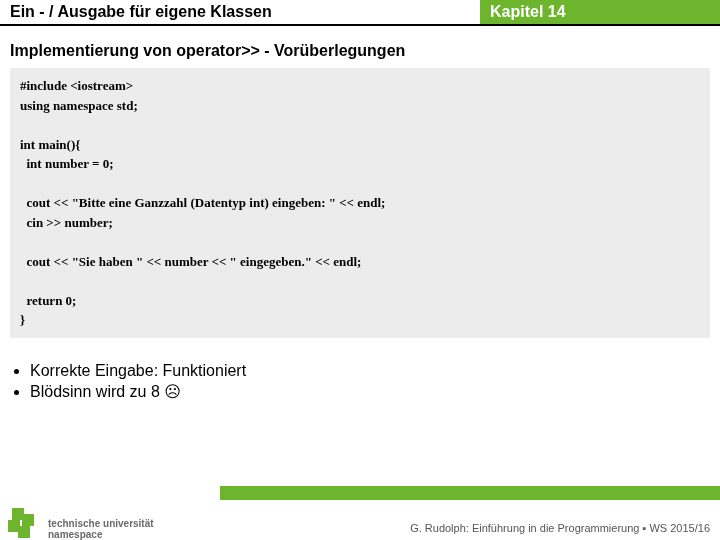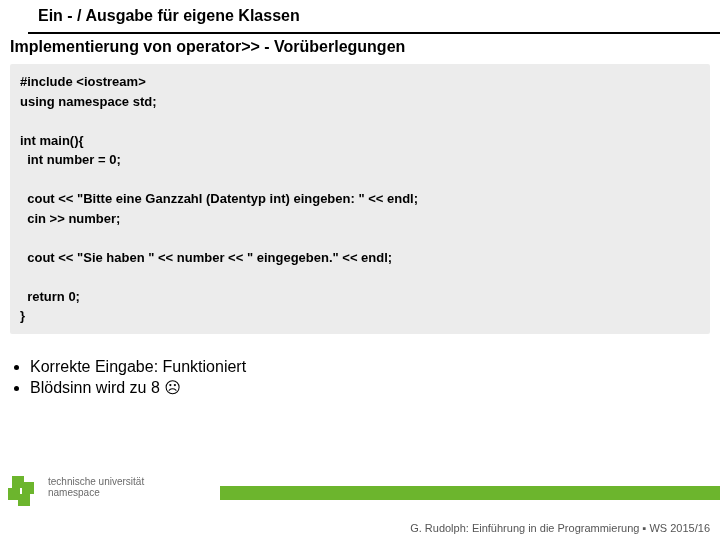--- a/index.html
+++ b/index.html
@@ -1,41 +1,42 @@
 <!DOCTYPE html>
 <html><head>
 <meta charset="utf-8">
 <style>
   * { margin: 0; padding: 0; box-sizing: border-box; }
   body { width: 720px; height: 540px; font-family: Arial, sans-serif; background: #fff; position: relative; overflow: hidden; }
-  .header { display: flex; height: 34px; border-bottom: 2px solid #000; margin-left: 28px; }
+  .header { display: flex; height: 26px; border-bottom: 2px solid #000; }
   .header-left { flex: 1; background: #fff; padding: 4px 10px; font-weight: bold; font-size: 16px; display: flex; align-items: center; }
   .header-right { width: 240px; background: #6cb52d; color: #fff; padding: 4px 10px; font-weight: bold; font-size: 16px; display: flex; align-items: center; }
-  .subtitle { font-weight: bold; font-size: 16px; padding: 4px 10px 8px 10px; }
-  .code-block { background: #ececec; margin: 0 10px; padding: 8px 10px; font-family: Liberation Sans, sans-serif; font-size: 13px; font-weight: bold; line-height: 1.5; white-space: pre; border-radius: 2px; }
+  .subtitle { font-weight: bold; font-size: 16px; padding: 16px 10px 8px 10px; }
+  .code-block { background: #ececec; margin: 0 10px; padding: 8px 10px; font-family: Liberation Serif, serif; font-size: 13px; font-weight: bold; line-height: 1.5; white-space: pre; border-radius: 2px; }
   .bullets { padding: 24px 44px 0 30px; font-size: 16px; }
   .bullets li { list-style: disc; margin-bottom: 2px; }
   .footer { position: absolute; bottom: 0; left: 0; right: 0; height: 52px; }
   .footer-stripe { position: absolute; bottom: 40px; left: 0; right: 0; height: 14px; background: #6cb52d; z-index: 0; }
-  .logo-box { position: absolute; bottom: 0; left: 0; width: 220px; height: 64px; background: #fff; z-index: 1; display: flex; align-items: flex-start; padding-left: 8px; }
+  .logo-box { position: absolute; bottom: 0; left: 0; width: 220px; height: 64px; background: #fff; z-index: 1; display: flex; align-items: flex-end; padding-left: 8px; font-weight: bold; }
   .logo-mark { width: 32px; height: 32px; position: relative; margin-right: 8px; }
   .logo-mark .sq { position: absolute; width: 12px; height: 12px; background: #6cb52d; }
   .logo-mark .s1 { left: 4px; top: 0; }
   .logo-mark .s2 { left: 14px; top: 6px; }
   .logo-mark .s3 { left: 0; top: 12px; }
   .logo-mark .s4 { left: 10px; top: 18px; }
   .logo-text { color: #6a6a6a; font-size: 10px; line-height: 1.1; }
   .credit { position: absolute; bottom: 6px; right: 10px; font-size: 11px; color: #555; text-align: right; z-index: 2; margin-left: 40px; }
   .page-num { font-size: 11px; color: #555; }
 </style>
 </head>
 <body>
 
 <div class="header">
   <div class="header-left">Ein - / Ausgabe für eigene Klassen</div>
+  <div class="header-right">Kapitel 14</div>
 </div>
 
 <div class="subtitle">Implementierung von operator&gt;&gt; - Vorüberlegungen</div>
 
 <div class="code-block">#include &lt;iostream&gt;
 using namespace std;
 
 int main(){
   int number = 0;
 

